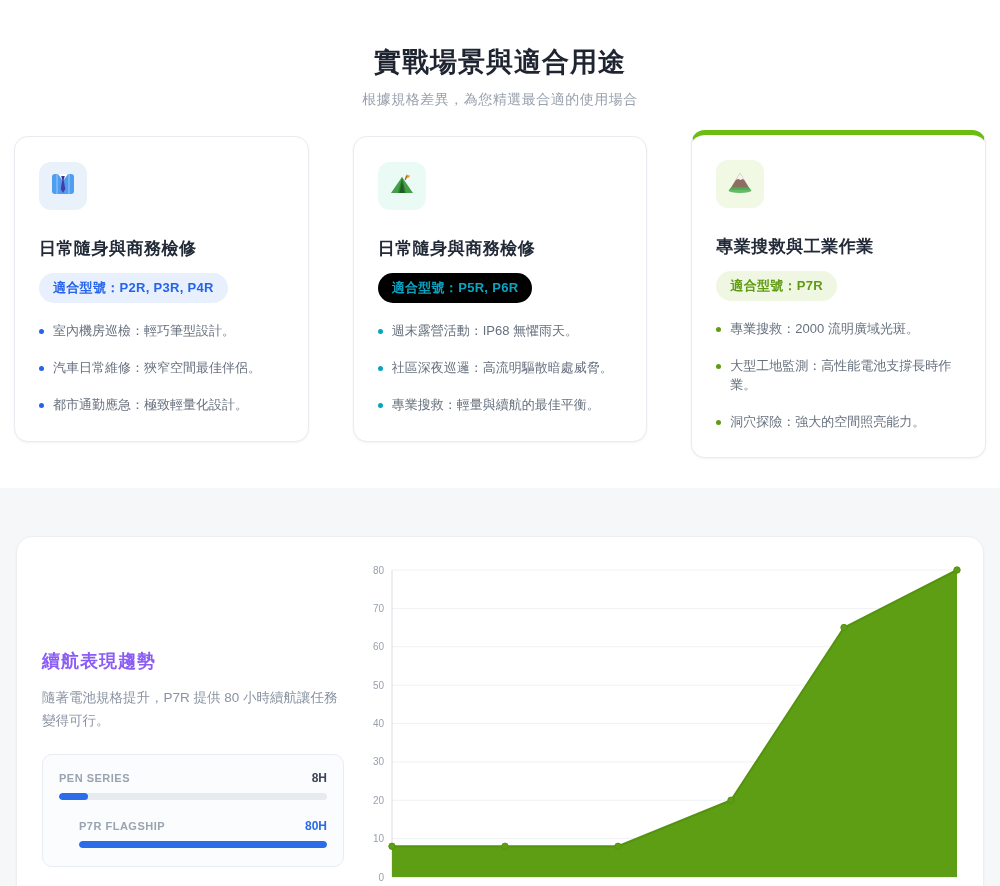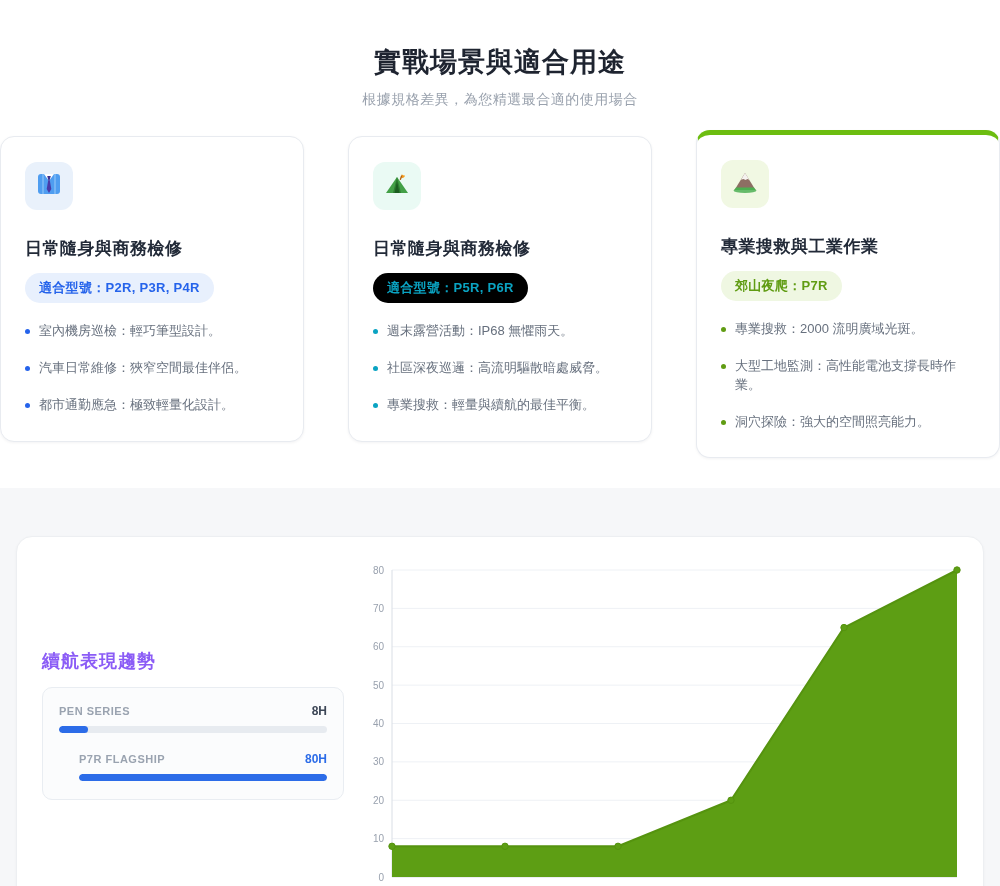--- a/index.html
+++ b/index.html
@@ -7,21 +7,21 @@
     width:1000px;height:886px;overflow:hidden;background:#ffffff;
     font-family:"Liberation Sans","DejaVu Sans",sans-serif;
     -webkit-font-smoothing:antialiased;color:#1f2633;
   }
   
   .header{ text-align:center; padding-top:44px; }
   .header h1{ margin:0; font-size:27px; font-weight:700; color:#1e2430; letter-spacing:1px;}
   .header p{ margin:11px 0 0; font-size:14px; color:#99a1ad; letter-spacing:.5px;}
 
   
-  .cards{ display:flex; gap:44px; padding:0 0; margin-top:27px; align-items:flex-start;}
+  .cards{ display:flex; gap:44px; padding:0 14px; margin-top:27px; align-items:flex-start;}
   .card{
     flex:1; background:#fff; border:1px solid #e8ebf0; border-radius:14px;
     padding:25px 24px 8px; min-height:240px; box-sizing:border-box;
     box-shadow:0 1px 3px rgba(16,24,40,.05);
   }
   .card.highlight{ border-top:5px solid #6cbd10; margin-top:-6px; min-height:246px;}
   .icon-box{ width:48px; height:48px; border-radius:12px; display:flex; align-items:center; justify-content:center;}
   .card h3{ margin:27px 0 0; font-size:17px; font-weight:700; color:#222a38; letter-spacing:.5px;}
   .badge{ display:inline-block; margin-top:13px; padding:6px 14px; border-radius:15px; font-size:13px; font-weight:700; letter-spacing:.3px;}
   .bullets{ margin-top:19px; }
@@ -124,21 +124,21 @@
       <span>
         <svg width="30" height="30" viewBox="0 0 30 30">
           <ellipse cx="15" cy="23.5" rx="11.5" ry="2.5" fill="#66bb6a"></ellipse>
           <polygon points="15,6 25.5,23 4.5,23" fill="#8d6e63"></polygon>
           <polygon points="15,6 19.2,12.8 17.4,12 15.6,13 13.4,12 11,12.8" fill="#f5f2ef"></polygon>
           <polygon points="4.5,23 25.5,23 24,20.5 6,20.5" fill="#4caf50"></polygon>
         </svg>
       </span>
     </div>
     <h3>專業搜救與工業作業</h3>
-    <div class="badge" style="background:#eff7e2;color:#609c13;">郊山夜爬：P7R</div>
+    <div class="badge" style="background:#eff7e2;color:#609c13;">適合型號：P7R</div>
     <div class="bullets">
       <div class="bullet">
         <span class="dot" style="background:#609c13;"></span>
         <span>專業搜救：2000 流明廣域光斑。</span>
       </div>
       <div class="bullet">
         <span class="dot" style="background:#609c13;"></span>
         <span>大型工地監測：高性能電池支撐長時作業。</span>
       </div>
       <div class="bullet">
@@ -147,20 +147,21 @@
       </div>
     </div>
   </div>
 </div>
 
 <div class="band">
   <div class="panel">
 
     <div class="left-col">
       <h2>續航表現趨勢</h2>
+      <p class="desc">隨著電池規格提升，P7R 提供 80 小時續航讓任務變得可行。</p>
 
       <div class="mini-card">
         <div class="bar-row">
           <div class="bar-head">
             <span class="bar-label">PEN SERIES</span>
             <span class="bar-value" style="color: rgb(60, 70, 86);">8H</span>
           </div>
           <div class="bar-track">
             <div class="bar-fill" style="width: 11%;"></div>
           </div>

